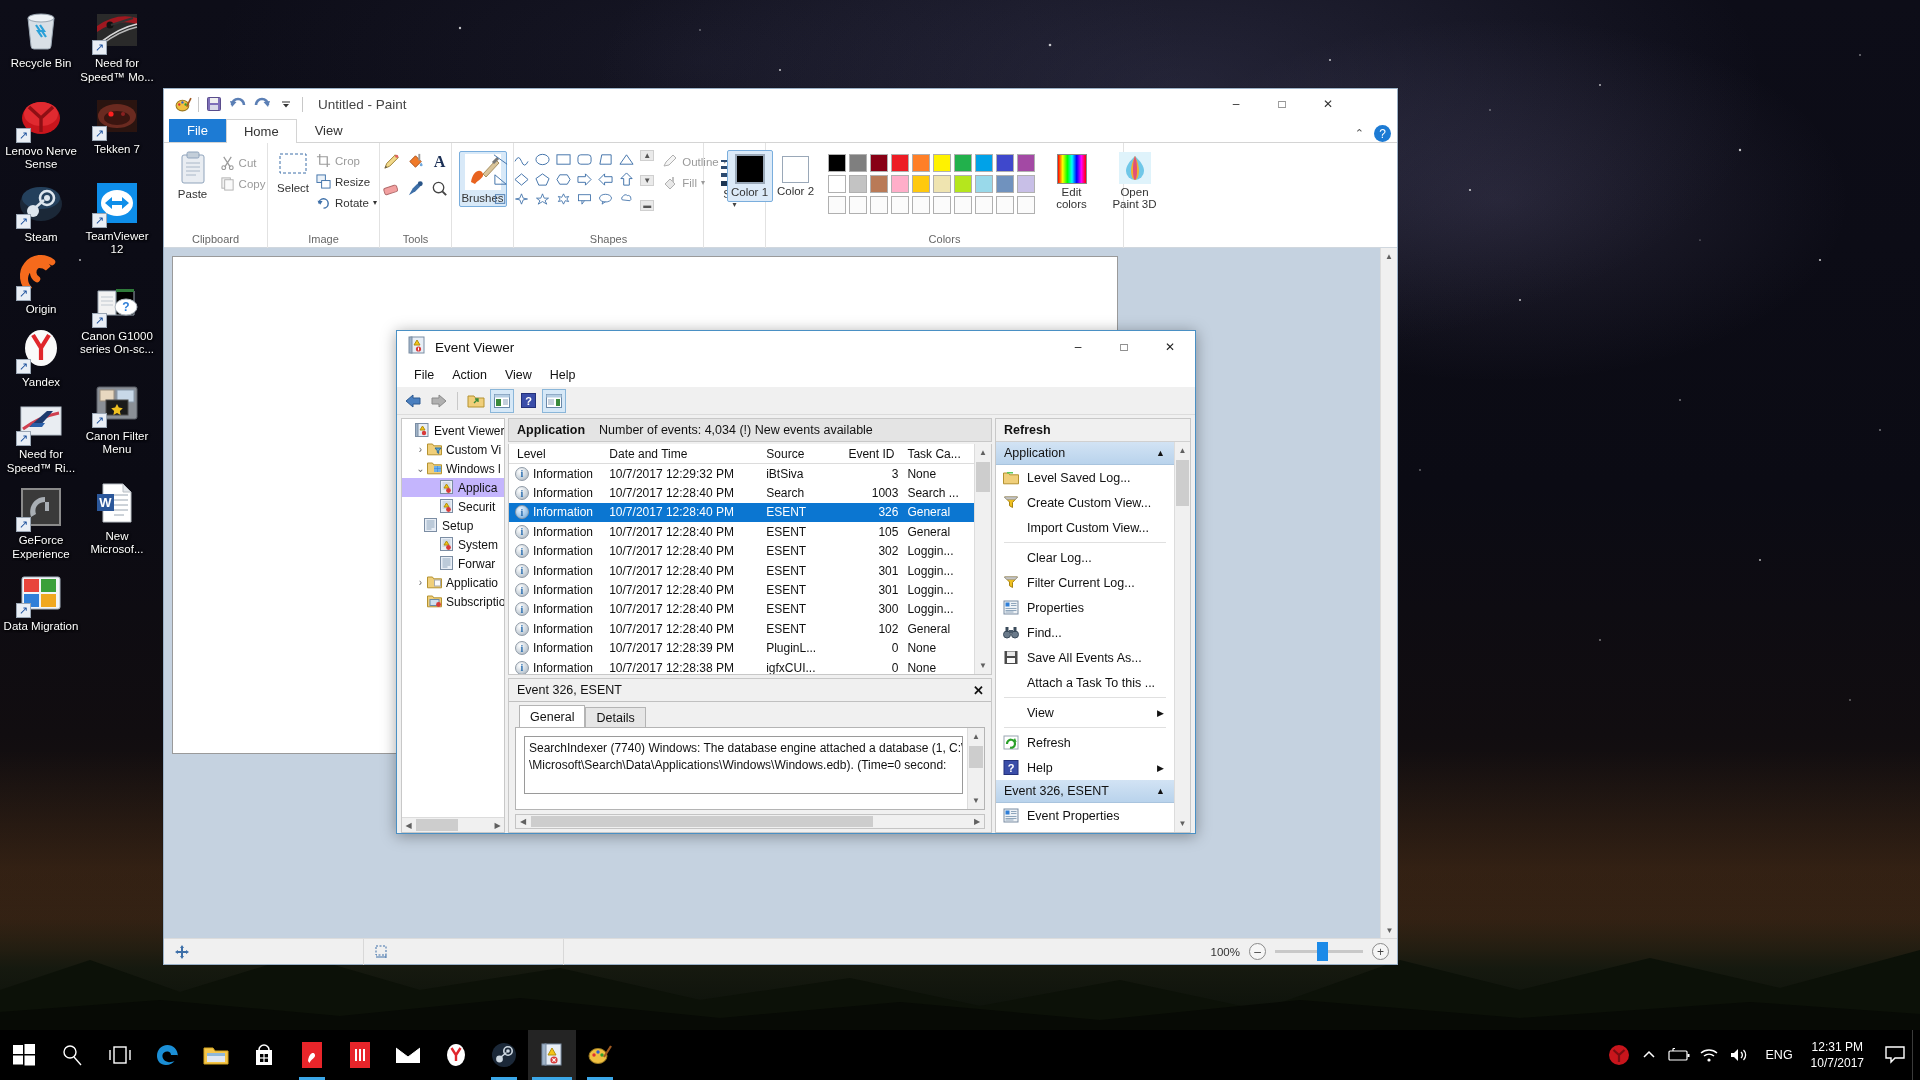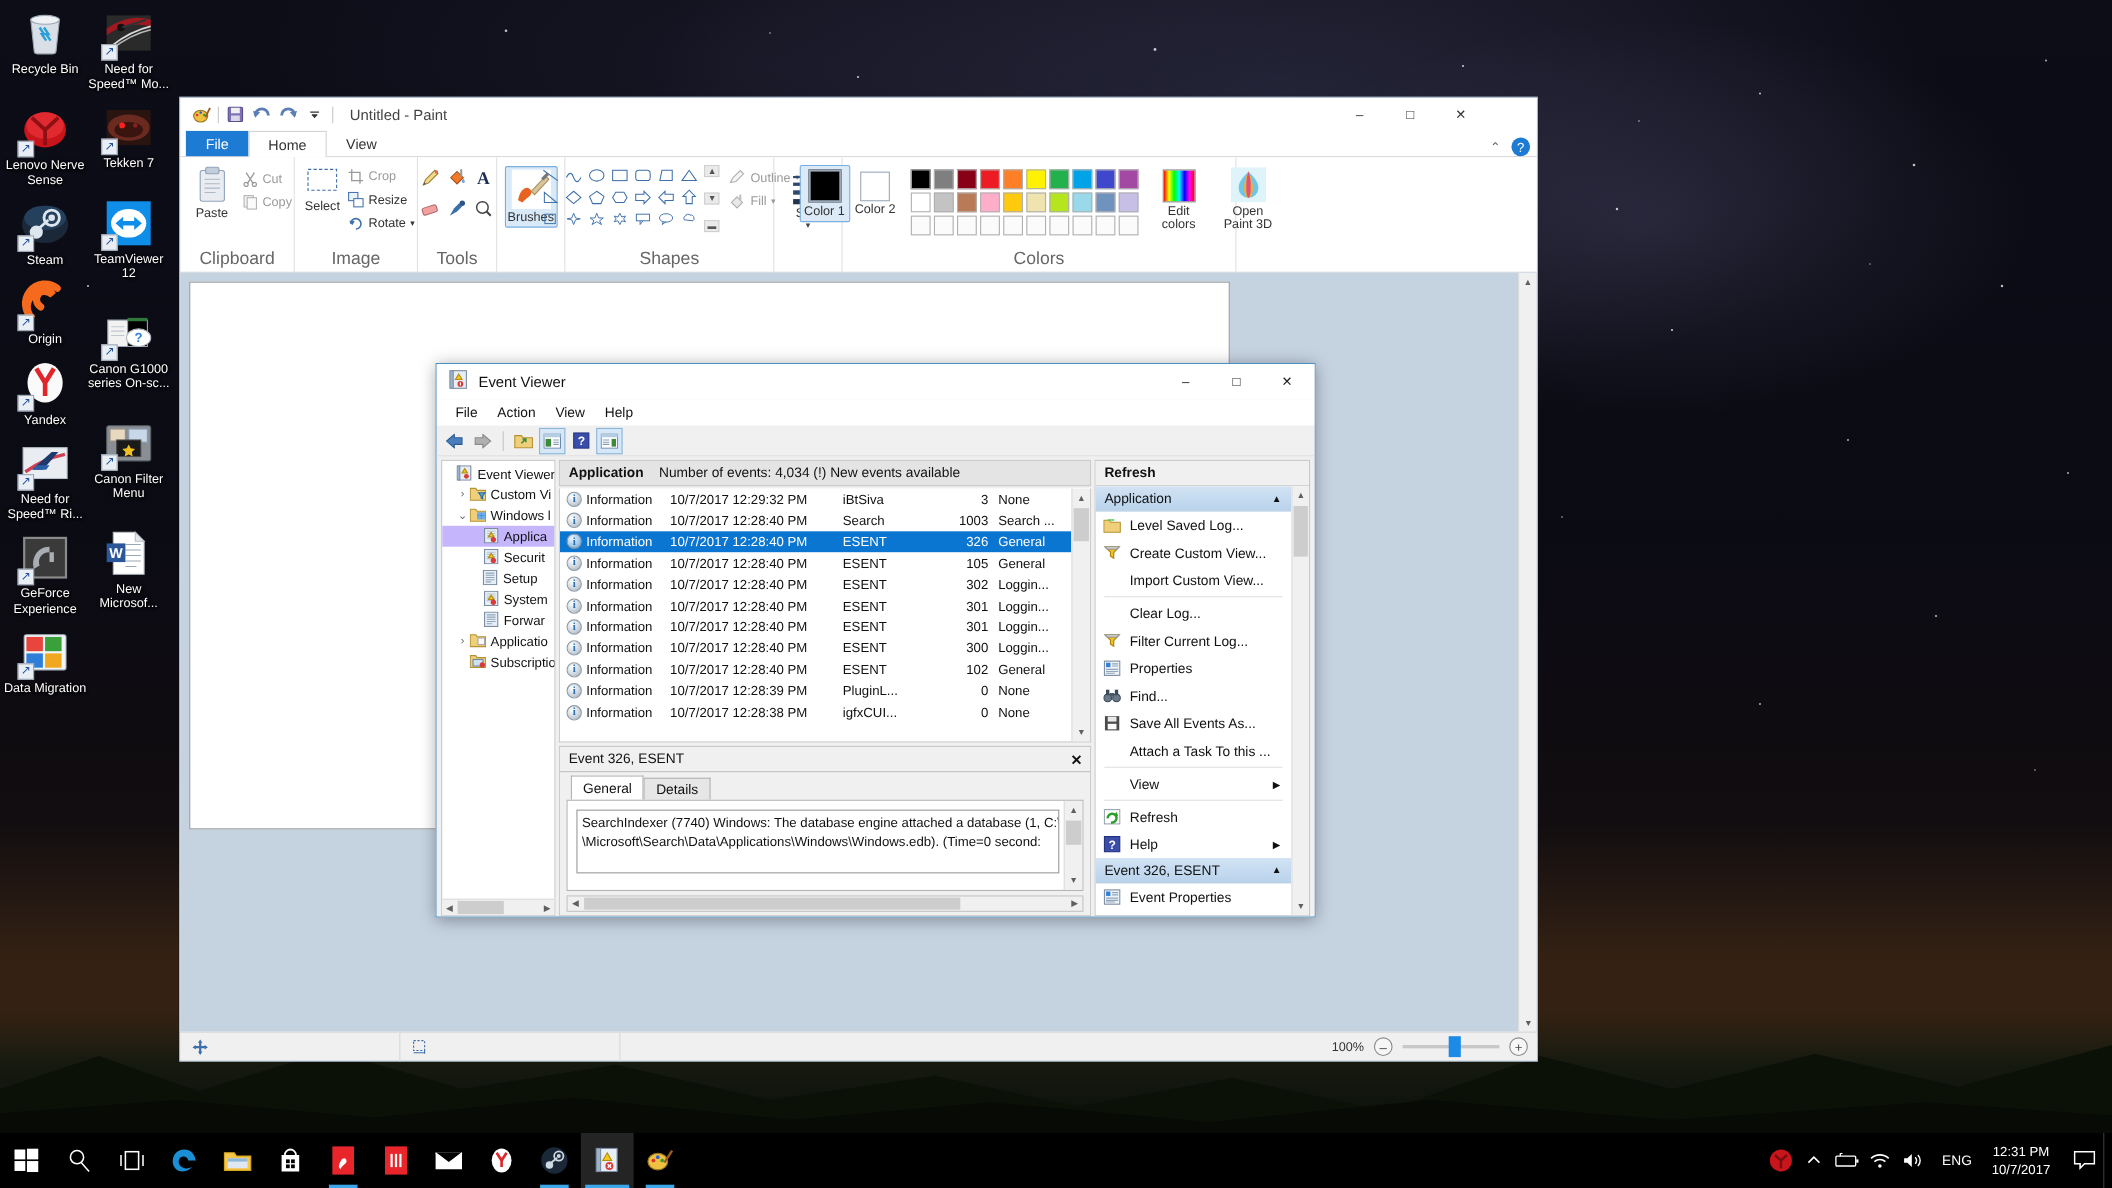--- a/index.html
+++ b/index.html
@@ -87,21 +87,21 @@
   .ptab.file { background:#1d7bd4; color:#fff; }
   .ptab.active { background:#fff; border-color:#d4d4d4; position:relative; top:1px; }
 
   #paint-ribbon {
     height:105px; background:#fff; display:flex;
     border-bottom:1px solid #d0d7de; position:relative;
   }
   .rgroup { display:flex; flex-direction:column; align-items:center;
     padding:3px 6px 0; border-right:1px solid #e2e2e2; position:relative; height:105px; }
   .rgroup .gl { position:absolute; bottom:3px; left:0; right:0; text-align:center;
-    font-size:16px; color:#666; }
+    font-size:11px; color:#666; }
   .rgbody { display:flex; flex:1; align-items:flex-start; padding-top:2px; }
   .bigbtn { display:flex; flex-direction:column; align-items:center; width:54px; padding-top:2px; }
   .bigbtn .bl { font-size:11.5px; color:#333; margin-top:2px; text-align:center; line-height:12px;}
   .smrow { display:flex; align-items:center; gap:4px; font-size:11.5px; color:#9a9a9a; height:21px; }
   .smrow.en { color:#333; }
 
   .shapes-grid { display:grid; grid-template-columns:repeat(7,21px); grid-auto-rows:20px; gap:0; }
   .shape-cell { display:flex; align-items:center; justify-content:center; }
 
   .swatch { width:18px; height:18px; border:1px solid #b0b0b0; }
@@ -989,21 +989,21 @@
             <span class="ic"><svg width="15" height="14" viewBox="0 0 15 14">
                 <rect x="1.5" y="0.5" width="12" height="13" fill="#e8eef6" stroke="#7b8da3"></rect>
                 <g stroke="#b6c4d2">
                   <path d="M3.5 3h8M3.5 5h8M3.5 7h8M3.5 9h5"></path>
                 </g>
                 <path d="M7.5 4 L10 8 H5 Z" fill="#f5c518" stroke="#b08f10"></path>
                 <circle cx="9.5" cy="10.5" r="2.4" fill="#d83a3a"></circle>
               </svg></span>
             <span>Securit</span>
           </div>
-          <div class="tnode" style="padding-left: 8px; justify-content: center;">
+          <div class="tnode" style="padding-left: 8px;">
             <span class="exp"></span>
             <span class="ic"><svg width="15" height="14" viewBox="0 0 15 14">
                 <rect x="1.5" y="0.5" width="12" height="13" fill="#e8eef6" stroke="#7b8da3"></rect>
                 <g stroke="#8fa6bc">
                   <path d="M3.5 3h8M3.5 5h8M3.5 7h8M3.5 9h8M3.5 11h5"></path>
                 </g>
               </svg></span>
             <span>Setup</span>
           </div>
           <div class="tnode" style="padding-left: 24px;">
@@ -1053,20 +1053,27 @@
       </div>
     </div>
 
     <div id="ev-center">
       <div id="ev-listhdr">
         <span class="b">Application</span>
         <span>Number of events: 4,034 (!) New events available</span>
       </div>
       <div id="ev-list">
         <div id="ev-list-inner">
+            <div class="lrow hdr">
+              <span class="c-level">Level</span>
+              <span class="c-date">Date and Time</span>
+              <span class="c-src">Source</span>
+              <span class="c-eid">Event ID</span>
+              <span class="c-task">Task Ca...</span>
+            </div>
             <div class="lrow">
               <span class="c-level">
                 <span class="info-ico">i</span>
                 <span>Information</span>
               </span>
               <span class="c-date">10/7/2017 12:29:32 PM</span>
               <span class="c-src">iBtSiva</span>
               <span class="c-eid">3</span>
               <span class="c-task">None</span>
             </div>

